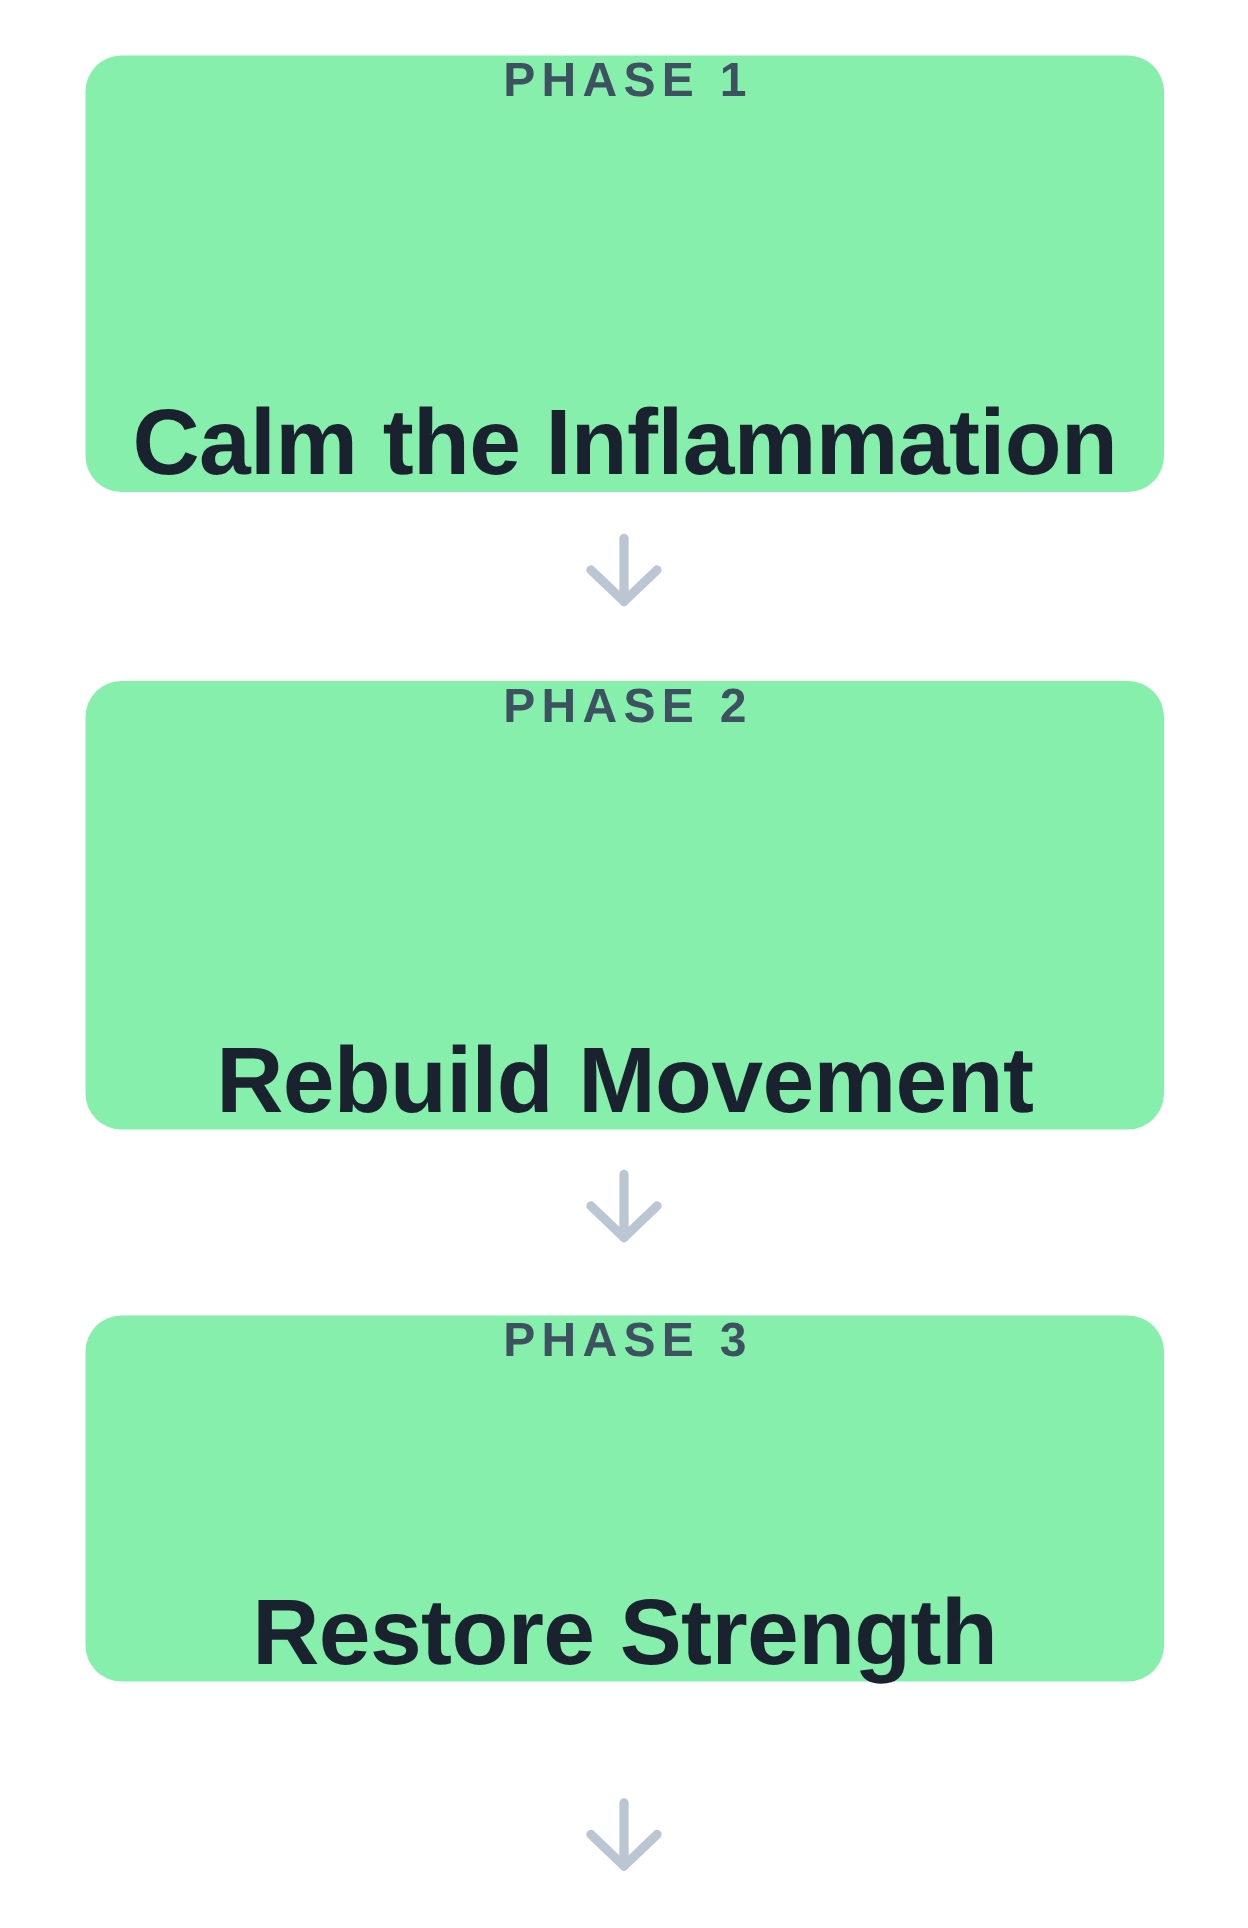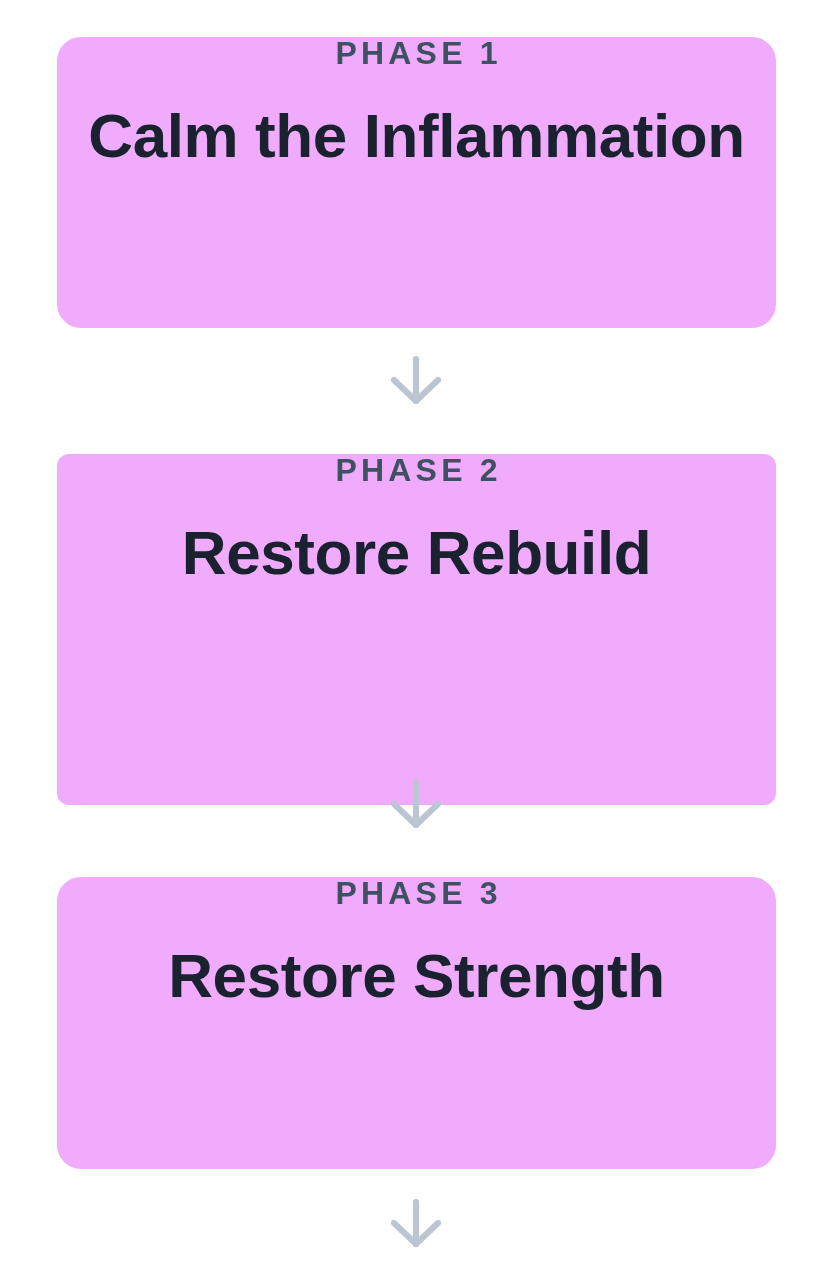--- a/index.html
+++ b/index.html
@@ -25,32 +25,32 @@
     display: flex;
     flex-direction: column;
     align-items: center;
   }
 
   .phase-card {
     position: absolute;
     left: 57px;
     width: 719px;
     box-sizing: border-box;
-    background: #f0abfc;
+    background: #86efac;
     border-radius: 24px;
     display: flex;
     flex-direction: column;
     align-items: center;
-    justify-content: flex-start;
+    justify-content: space-between;
     text-align: center;
   }
 
   .phase-card.c1 { top: 37px;  height: 291px; }
-  .phase-card.c2 { top: 454px; height: 351px; border-radius: 12px; }
-  .phase-card.c3 { top: 877px; height: 292px; }
+  .phase-card.c2 { top: 454px; height: 299px; }
+  .phase-card.c3 { top: 877px; height: 244px; }
 
   .phase-label {
     font-size: 32px;
     font-weight: bold;
     letter-spacing: 4.2px;
     color: #3d5160;
     line-height: 1;
     text-indent: 4.2px;
     margin: 0 0 34px 0;
   }
@@ -97,21 +97,21 @@
     <svg viewBox="0 0 56 56" xmlns="http://www.w3.org/2000/svg" aria-hidden="true">
       <g fill="none" stroke="#bcc6d2" stroke-width="6.2" stroke-linecap="round" stroke-linejoin="round">
         <line x1="28" y1="6" x2="28" y2="48"></line>
         <polyline points="6,27 28,48 50,27"></polyline>
       </g>
     </svg>
   </div>
 
   <div class="phase-card c2">
     <div class="phase-label">PHASE 2</div>
-    <div class="phase-title">Restore Rebuild</div>
+    <div class="phase-title">Rebuild Movement</div>
   </div>
 
   <div class="arrow a2">
     <svg viewBox="0 0 56 56" xmlns="http://www.w3.org/2000/svg" aria-hidden="true">
       <g fill="none" stroke="#bcc6d2" stroke-width="6.2" stroke-linecap="round" stroke-linejoin="round">
         <line x1="28" y1="6" x2="28" y2="48"></line>
         <polyline points="6,27 28,48 50,27"></polyline>
       </g>
     </svg>
   </div>

